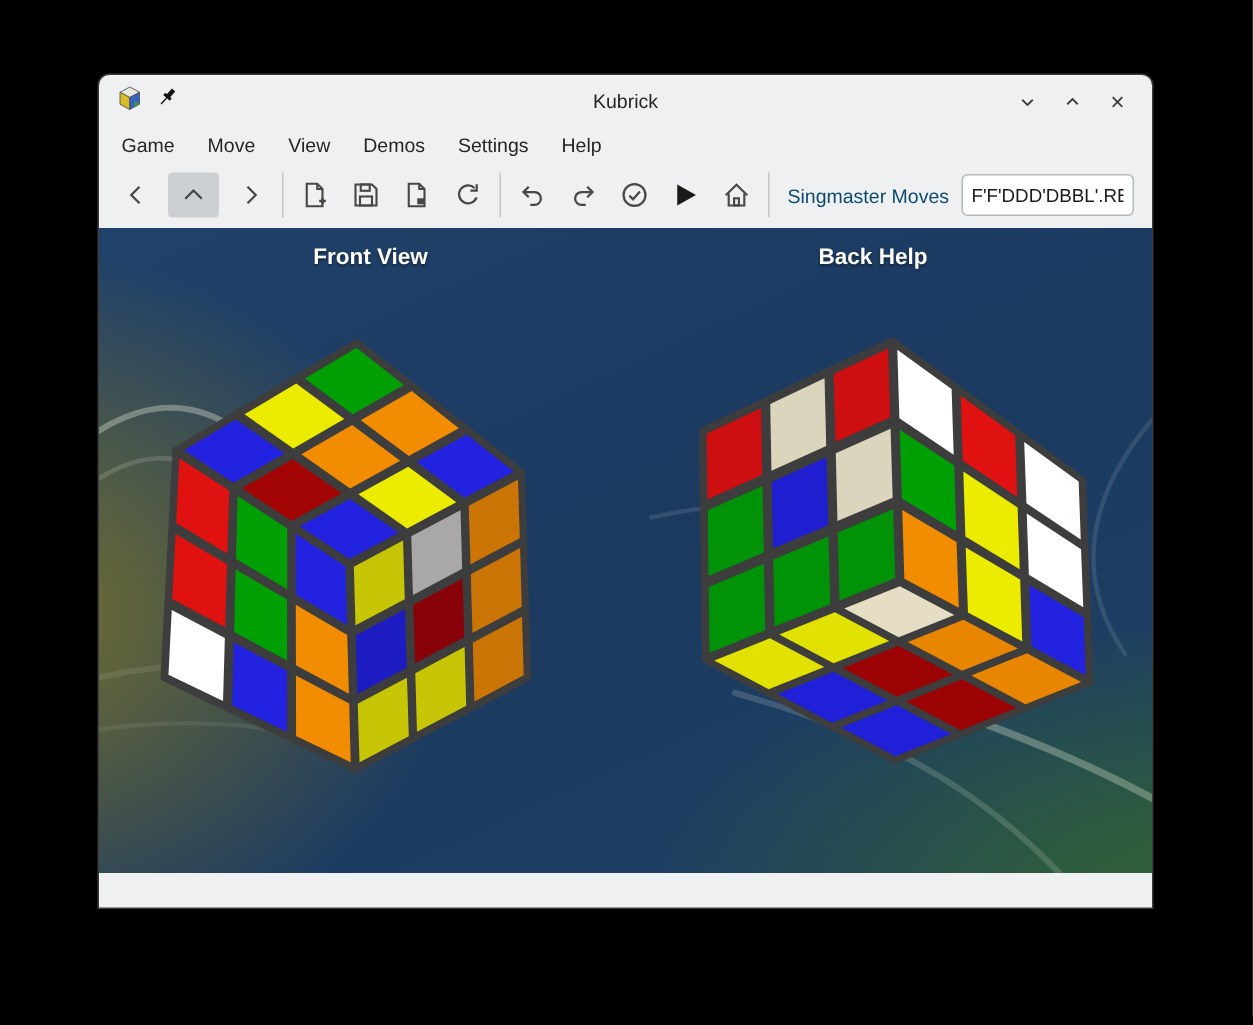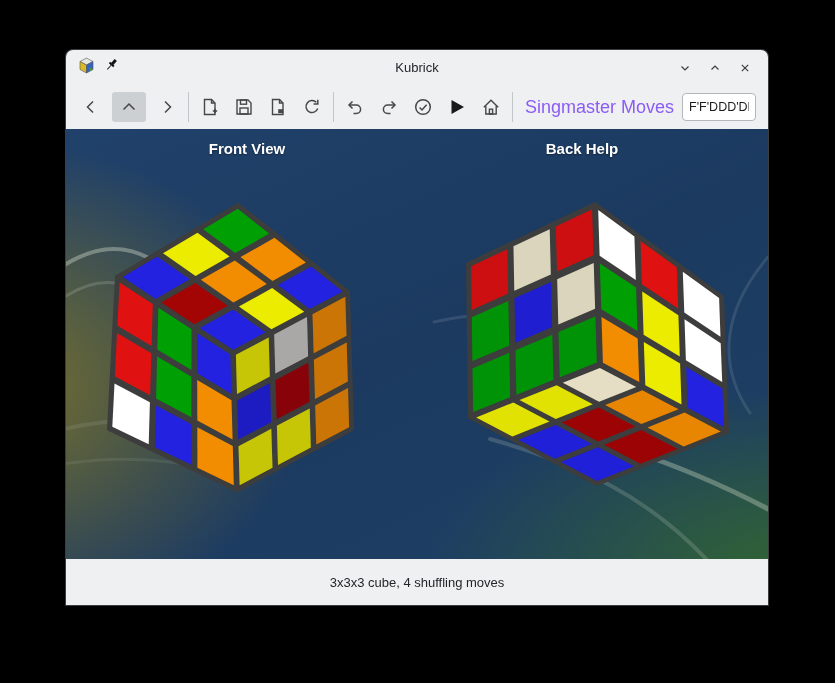--- a/index.html
+++ b/index.html
@@ -24,21 +24,21 @@
   .menubar { height:23px; display:flex; align-items:center; padding:0 4px; flex:0 0 auto; }
   .menu-item { font-size:13px; color:#232629; padding:2px 11px; border-radius:3px; }
 
   
   .toolbar { height:44px; display:flex; align-items:center; gap:8px;
              padding:0 12px 0 12px; flex:0 0 auto; }
   .tool-btn { width:26px; height:30px; display:flex; align-items:center;
               justify-content:center; border-radius:3px; flex:0 0 auto; }
   .tool-btn.pressed { background:#cdd0d2; width:34px; }
   .tool-sep { width:1px; height:30px; background:#c3c6c8; flex:0 0 auto; }
-  .tool-label { font-size:18px; color:#8b5cf6; margin-left:4px; white-space:nowrap; }
+  .tool-label { font-size:13px; color:#0c4a6e; margin-left:4px; white-space:nowrap; }
   .moves-input { flex:1 1 auto; min-width:0; height:28px; border:1px solid #b4b8ba;
                  border-radius:4px; background:#fff; font-family:"Liberation Sans",sans-serif;
                  font-size:12.5px; color:#1b1b1b; padding:0 6px; outline:none; }
 
   
   .viewport { position:relative; width:702px; height:430px; flex:0 0 auto;
      background:
        radial-gradient(120% 95% at 106% 104%, rgba(52,104,44,.95) 0%, rgba(52,104,44,0) 46%),
        radial-gradient(85% 110% at -10% 60%, rgba(128,118,40,.92) 0%, rgba(128,118,40,0) 52%),
        linear-gradient(155deg, #20416a 0%, #1c3a60 50%, #1e4066 100%); }
@@ -95,20 +95,28 @@
             </svg>
         </span>
         <span class="winbtn">
           <svg width="14" height="14" viewBox="0 0 14 14">
               <path d="M3.8 3.8 L10.2 10.2 M10.2 3.8 L3.8 10.2" fill="none" stroke="#3a3e41" stroke-width="1.2"></path>
             </svg>
         </span>
       </div>
     </div>
 
+    <div class="menubar">
+      <span class="menu-item">Game</span>
+      <span class="menu-item">Move</span>
+      <span class="menu-item">View</span>
+      <span class="menu-item">Demos</span>
+      <span class="menu-item">Settings</span>
+      <span class="menu-item">Help</span>
+    </div>
 
     <div class="toolbar">
       <span class="tool-btn">
         <svg class="ico" width="20" height="20" viewBox="0 0 20 20">
             <path d="M12 4.5 L6.5 10 L12 15.5" fill="none" stroke="#474747" stroke-width="1.5"></path>
           </svg>
       </span>
       <span class="tool-btn pressed">
         <svg class="ico" width="20" height="20" viewBox="0 0 20 20">
             <path d="M4.5 12.5 L10 7 L15.5 12.5" fill="none" stroke="#474747" stroke-width="1.5"></path>
@@ -284,18 +292,15 @@
             <polygon points="489.6,295.9 525.8,315.0 488.7,329.8 452.5,310.7" fill="#2222e0"></polygon>
             <polygon points="489.6,295.9 525.8,315.0 488.7,329.8 452.5,310.7" fill="#000028" fill-opacity="0.04"></polygon>
             <polygon points="531.9,318.2 568.2,337.3 531.1,352.1 494.8,333.0" fill="#2222e0"></polygon>
             <polygon points="531.9,318.2 568.2,337.3 531.1,352.1 494.8,333.0" fill="#000028" fill-opacity="0.04"></polygon>
           </g>
       </svg>
       <div class="view-label front">Front View</div>
       <div class="view-label back">Back Help</div>
     </div>
 
-    <div class="statusbar">
-      <span>3x3x3 cube, 4 shuffling moves</span>
-    </div>
 
   </div>
 </div>
 
 </body></html>

